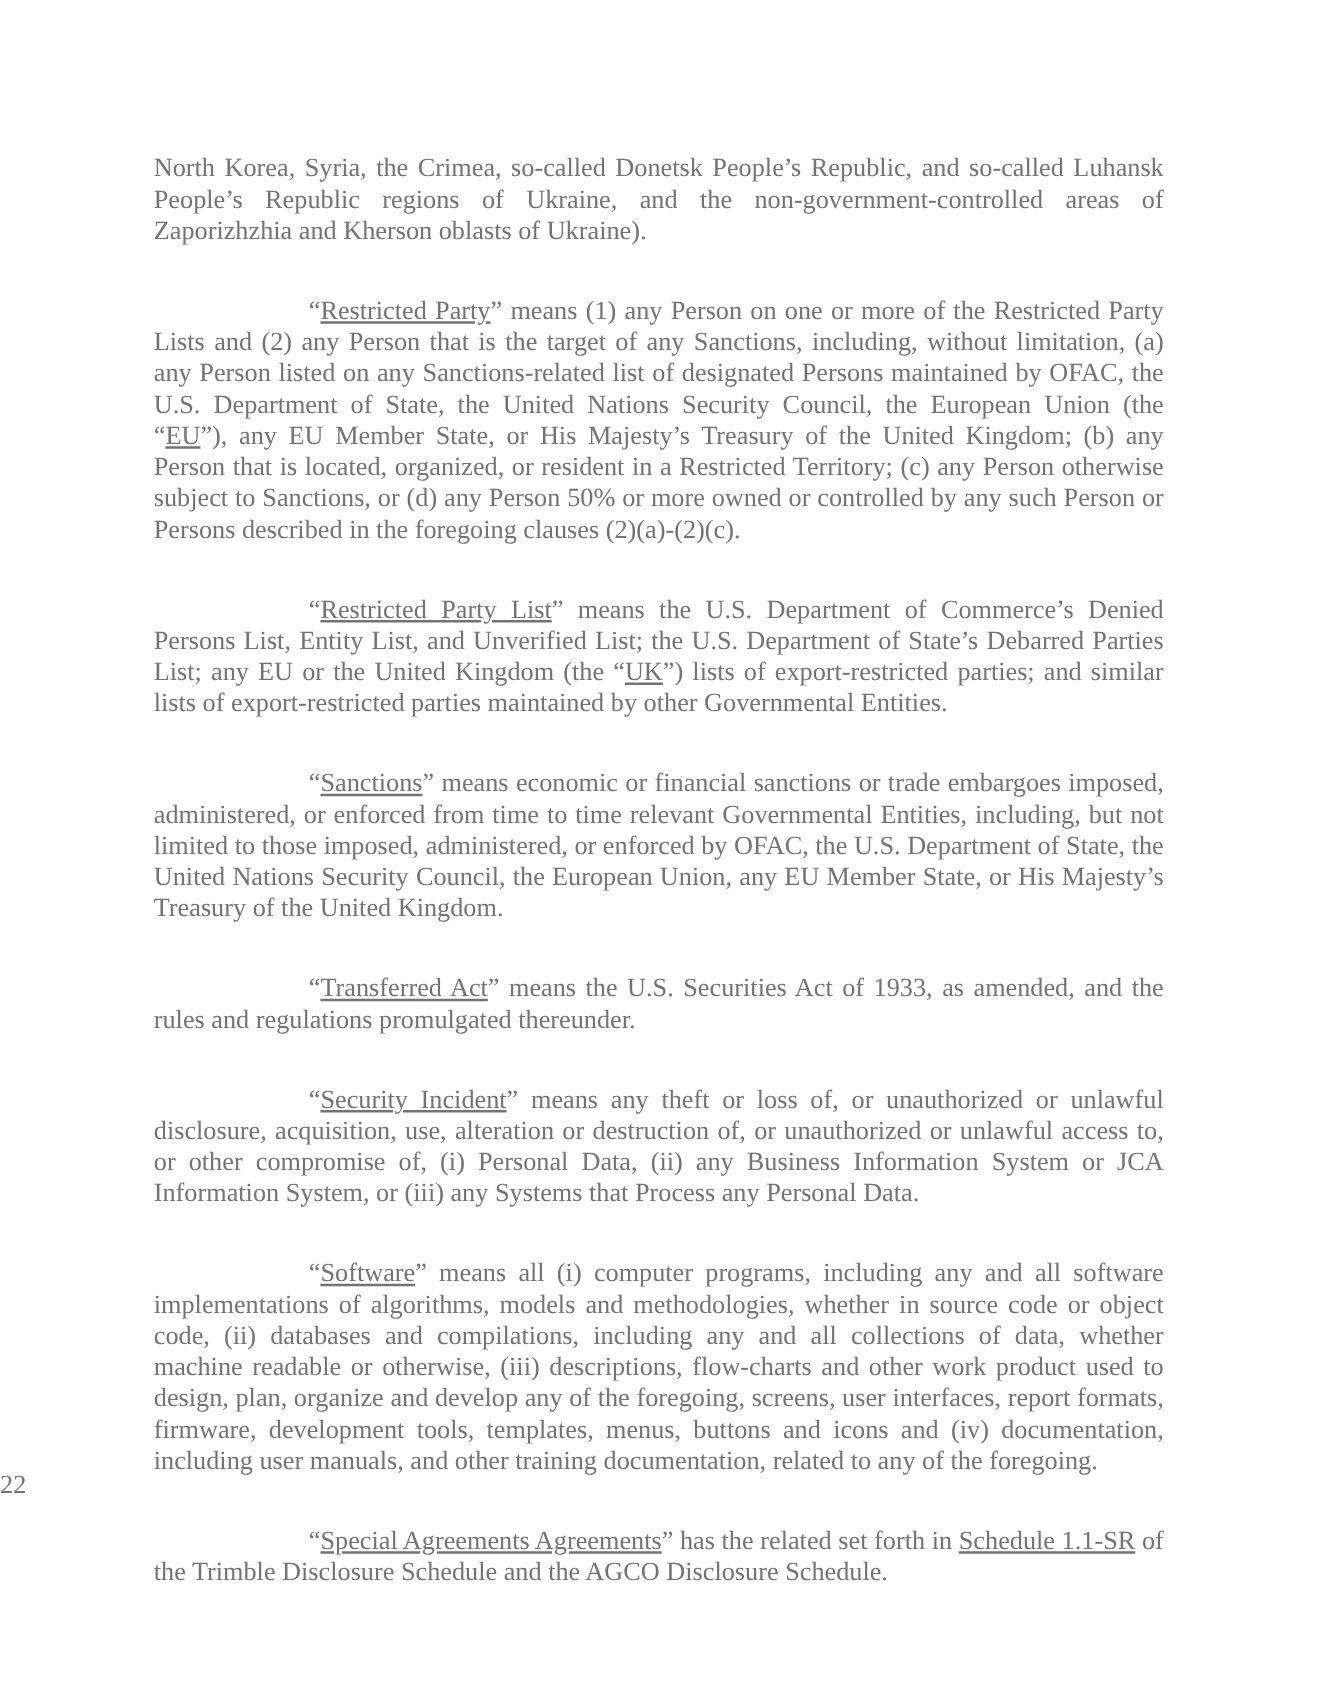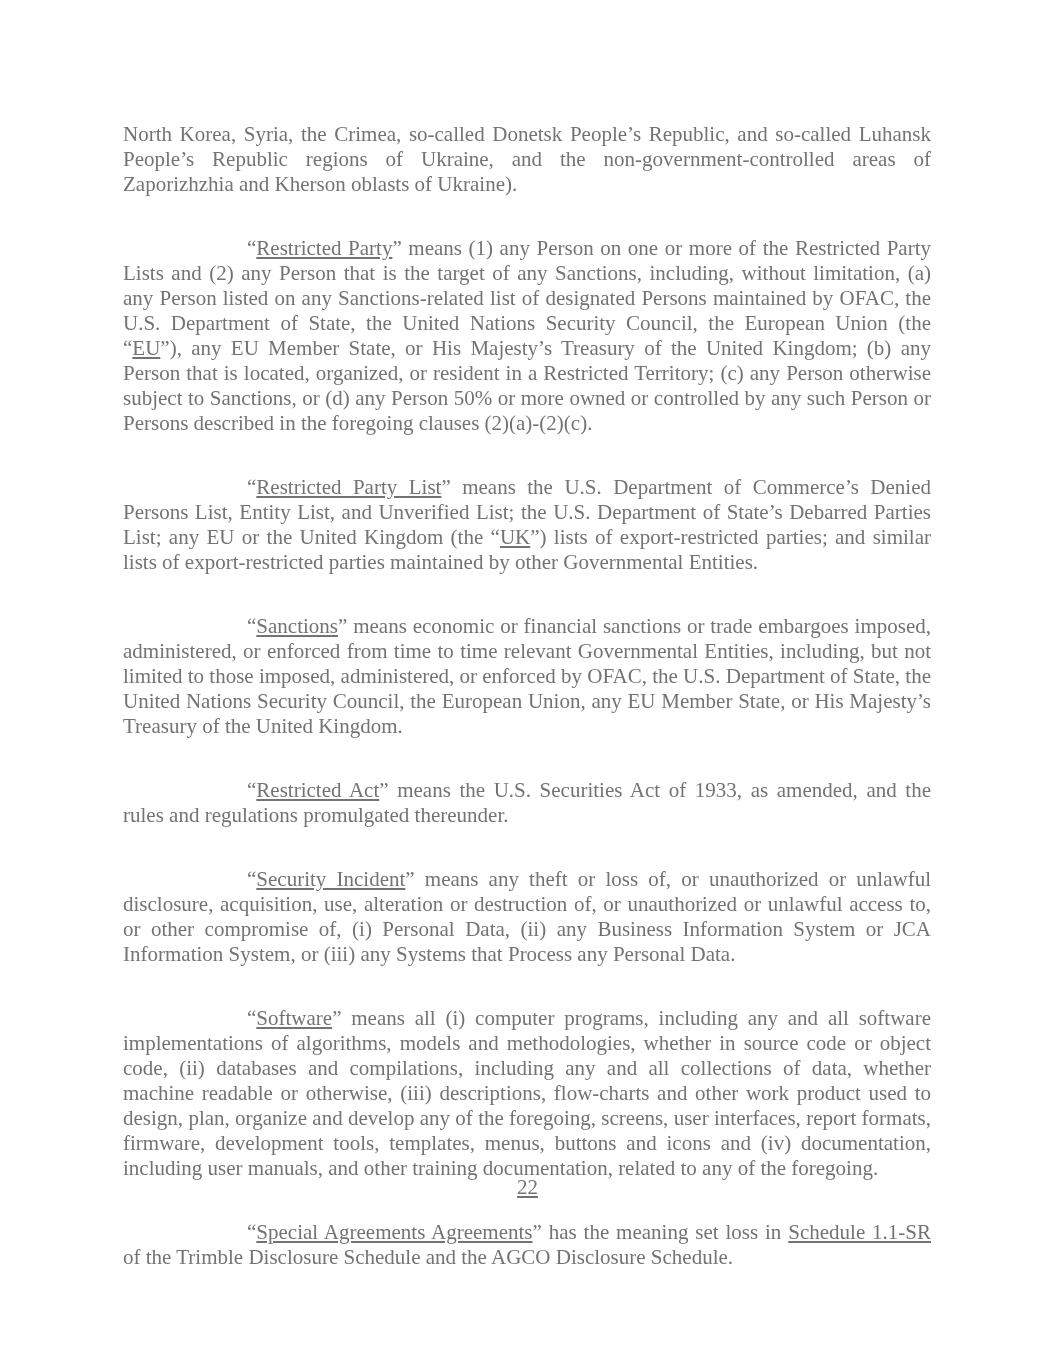--- a/index.html
+++ b/index.html
@@ -34,33 +34,32 @@
     margin-top: 39px;
   }
   .u {
     text-decoration: underline;
   }
   .page-number {
     position: absolute;
     bottom: 76px;
     left: 0;
     width: 100%;
-    text-align: center;
+    text-align: left;
     line-height: 20px;
-    text-decoration: underline;
   }
 </style>
 </head>
 <body>
 
 <div class="page">
   <div class="content">
       <p class="para"><span>North Korea, Syria, the Crimea, so-called Donetsk People’s Republic, and so-called Luhansk People’s Republic regions of Ukraine, and the non-government-controlled areas of Zaporizhzhia and Kherson oblasts of Ukraine).</span></p>
       <p class="para indent"><span>“</span><span class="u">Restricted Party</span><span>” means (1) any Person on one or more of the Restricted Party Lists and (2) any Person that is the target of any Sanctions, including, without limitation, (a) any Person listed on any Sanctions-related list of designated Persons maintained by OFAC, the U.S. Department of State, the United Nations Security Council, the European Union (the “</span><span class="u">EU</span><span>”), any EU Member State, or His Majesty’s Treasury of the United Kingdom; (b) any Person that is located, organized, or resident in a Restricted Territory; (c) any Person otherwise subject to Sanctions, or (d) any Person 50% or more owned or controlled by any such Person or Persons described in the foregoing clauses (2)(a)-(2)(c).</span></p>
       <p class="para indent"><span>“</span><span class="u">Restricted Party List</span><span>” means the U.S. Department of Commerce’s Denied Persons List, Entity List, and Unverified List; the U.S. Department of State’s Debarred Parties List; any EU or the United Kingdom (the “</span><span class="u">UK</span><span>”) lists of export-restricted parties; and similar lists of export-restricted parties maintained by other Governmental Entities.</span></p>
       <p class="para indent"><span>“</span><span class="u">Sanctions</span><span>” means economic or financial sanctions or trade embargoes imposed, administered, or enforced from time to time relevant Governmental Entities, including, but not limited to those imposed, administered, or enforced by OFAC, the U.S. Department of State, the United Nations Security Council, the European Union, any EU Member State, or His Majesty’s Treasury of the United Kingdom.</span></p>
-      <p class="para indent"><span>“</span><span class="u">Restricted Act</span><span>” means the U.S. Securities Act of 1933, as amended, and the rules and regulations promulgated thereunder.</span></p>
+      <p class="para indent"><span>“</span><span class="u">Transferred Act</span><span>” means the U.S. Securities Act of 1933, as amended, and the rules and regulations promulgated thereunder.</span></p>
       <p class="para indent"><span>“</span><span class="u">Security Incident</span><span>” means any theft or loss of, or unauthorized or unlawful disclosure, acquisition, use, alteration or destruction of, or unauthorized or unlawful access to, or other compromise of, (i) Personal Data, (ii) any Business Information System or JCA Information System, or (iii) any Systems that Process any Personal Data.</span></p>
       <p class="para indent"><span>“</span><span class="u">Software</span><span>” means all (i) computer programs, including any and all software implementations of algorithms, models and methodologies, whether in source code or object code, (ii) databases and compilations, including any and all collections of data, whether machine readable or otherwise, (iii) descriptions, flow-charts and other work product used to design, plan, organize and develop any of the foregoing, screens, user interfaces, report formats, firmware, development tools, templates, menus, buttons and icons and (iv) documentation, including user manuals, and other training documentation, related to any of the foregoing.</span></p>
-      <p class="para indent"><span>“</span><span class="u">Special Agreements Agreements</span><span>” has the meaning set loss in </span><span class="u">Schedule 1.1-SR</span><span> of the Trimble Disclosure Schedule and the AGCO Disclosure Schedule.</span></p>
+      <p class="para indent"><span>“</span><span class="u">Special Agreements Agreements</span><span>” has the related set forth in </span><span class="u">Schedule 1.1-SR</span><span> of the Trimble Disclosure Schedule and the AGCO Disclosure Schedule.</span></p>
     </div>
   <div class="page-number">22</div>
 </div>
 
 </body></html>

